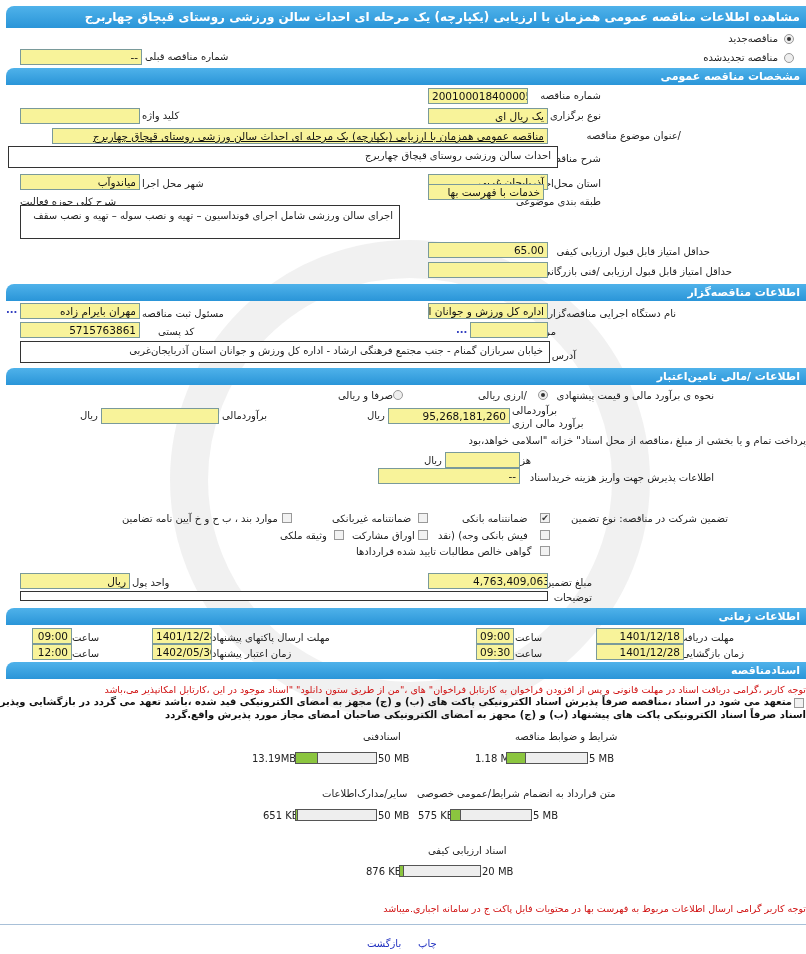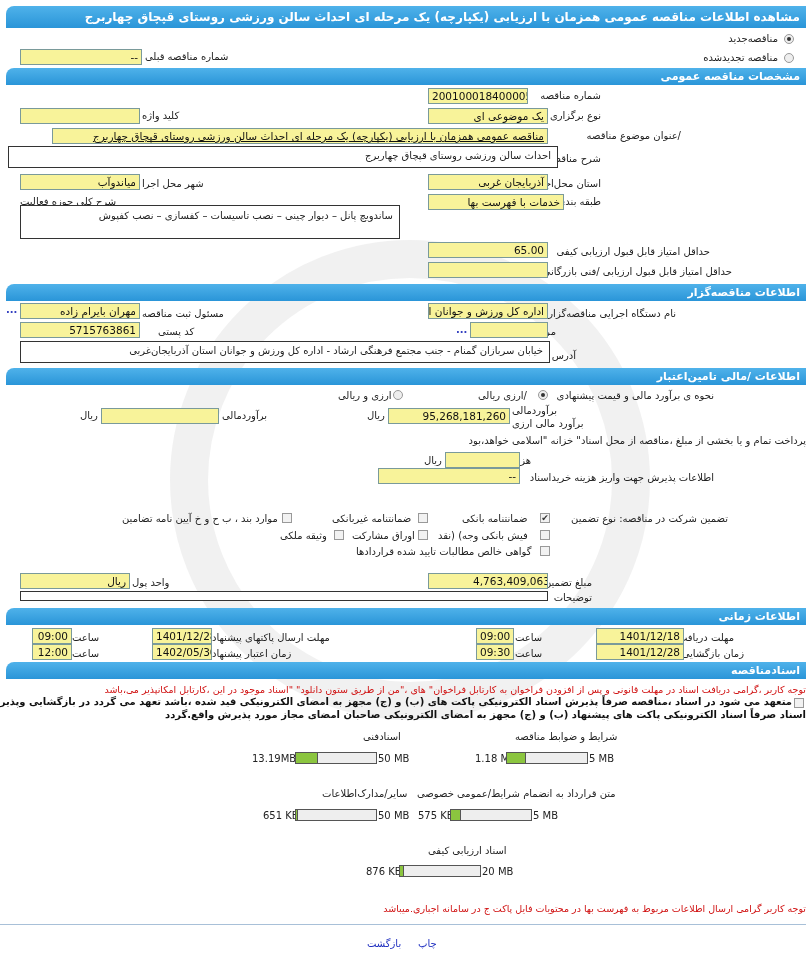--- a/index.html
+++ b/index.html
@@ -35,40 +35,40 @@
 <div class="lbl" style="right:28px;top:52px;">مناقصه تجدیدشده</div>
 <div class="lbl" style="left:145px;top:51px;">شماره مناقصه قبلی</div>
 <div class="fld ltr" style="left:20px;top:49px;width:122px;">--</div>
 
 <div class="bar" style="top:68px;">مشخصات مناقصه عمومی</div>
 
 <div class="lbl" style="right:205px;top:90px;">شماره مناقصه</div>
 <div class="fld ltr" style="left:428px;top:88px;width:100px;">2001000184000050</div>
 
 <div class="lbl" style="right:205px;top:110px;">نوع برگزاری</div>
-<div class="fld" style="left:428px;top:108px;width:120px;">یک موضوعی ای</div>
+<div class="fld" style="left:428px;top:108px;width:120px;">یک ریال ای</div>
 <div class="lbl" style="left:142px;top:110px;">کلید واژه</div>
 <div class="fld" style="left:20px;top:108px;width:120px;"></div>
 
 <div class="lbl" style="right:125px;top:130px;">/عنوان موضوع مناقصه</div>
 <div class="fld" style="left:52px;top:128px;width:496px;text-decoration:underline;">مناقصه عمومی همزمان با ارزیابی (یکپارچه) یک مرحله ای احداث سالن ورزشی روستای قپچاق چهاربرج</div>
 
 <div class="lbl" style="right:205px;top:153px;">شرح مناقصه</div>
 <div class="box" style="left:8px;top:146px;width:550px;height:22px;">احداث سالن ورزشی روستای قپچاق چهاربرج</div>
 
 <div class="lbl" style="right:205px;top:178px;">استان محل‌اجرا</div>
 <div class="fld" style="left:428px;top:174px;width:120px;">آذربایجان غربی</div>
 <div class="lbl" style="left:142px;top:178px;">شهر محل اجرا</div>
 <div class="fld" style="left:20px;top:174px;width:120px;">میاندوآب</div>
 
 <div class="lbl" style="right:205px;top:196px;">طبقه بندی موضوعی</div>
-<div class="fld" style="left:428px;top:194px;width:136px;">خدمات با فهرست بها</div>
+<div class="fld" style="left:428px;top:184px;width:116px;">خدمات با فهرست بها</div>
 <div class="lbl" style="left:20px;top:196px;text-decoration:underline;">شرح کلی حوزه فعالیت</div>
 <div class="box" style="left:20px;top:205px;width:380px;height:34px;line-height:13px;">
-  <div>ساندویچ پانل – دیوار چینی – نصب تاسیسات – کفسازی – نصب کفپوش</div>
+  <div>اجرای سالن ورزشی شامل اجرای فونداسیون – تهیه و نصب سوله – تهیه و نصب سقف</div>
 </div>
 
 <div class="lbl" style="right:96px;top:246px;">حداقل امتیاز قابل قبول ارزیابی کیفی</div>
 <div class="fld ltr" style="left:428px;top:242px;width:120px;">65.00</div>
 <div class="lbl" style="right:74px;top:266px;">حداقل امتیاز قابل قبول ارزیابی /فنی بازرگانی</div>
 <div class="fld" style="left:428px;top:262px;width:120px;"></div>
 
 <div class="bar" style="top:284px;">اطلاعات مناقصه‌گزار</div>
 
 <div class="lbl" style="right:130px;top:308px;">نام دستگاه اجرایی مناقصه‌گزار</div>
@@ -85,21 +85,21 @@
 
 <div class="lbl" style="right:230px;top:350px;">آدرس</div>
 <div class="box" style="left:20px;top:341px;width:530px;height:22px;">خیابان سربازان گمنام - جنب مجتمع فرهنگی ارشاد - اداره کل ورزش و جوانان استان آذربایجان‌غربی</div>
 
 <div class="bar" style="top:368px;">اطلاعات /مالی تامین‌اعتبار</div>
 
 <div class="lbl" style="right:92px;top:390px;">نحوه ی برآورد مالی و قیمت پیشنهادی</div>
 <div class="radio on" style="left:538px;top:390px;"></div>
 <div class="lbl" style="left:478px;top:390px;">/ارزی ریالی</div>
 <div class="radio" style="left:393px;top:390px;"></div>
-<div class="lbl" style="left:338px;top:390px;">ارزی و ریالی</div>
+<div class="lbl" style="left:338px;top:390px;">صرفا و ریالی</div>
 
 <div class="lbl" style="left:512px;top:405px;">برآوردمالی</div>
 <div class="lbl" style="left:512px;top:418px;">برآورد مالی ارزی</div>
 <div class="fld ltr" style="left:388px;top:408px;width:122px;">95,268,181,260</div>
 <div class="lbl" style="left:367px;top:410px;">ریال</div>
 <div class="lbl" style="left:222px;top:410px;">برآوردمالی</div>
 <div class="fld" style="left:101px;top:408px;width:118px;"></div>
 <div class="lbl" style="left:80px;top:410px;">ریال</div>
 
 <div class="lbl" style="right:0px;top:435px;">پرداخت تمام و یا بخشی از مبلغ ،مناقصه از محل اسناد" خزانه "اسلامی خواهد،بود</div>

